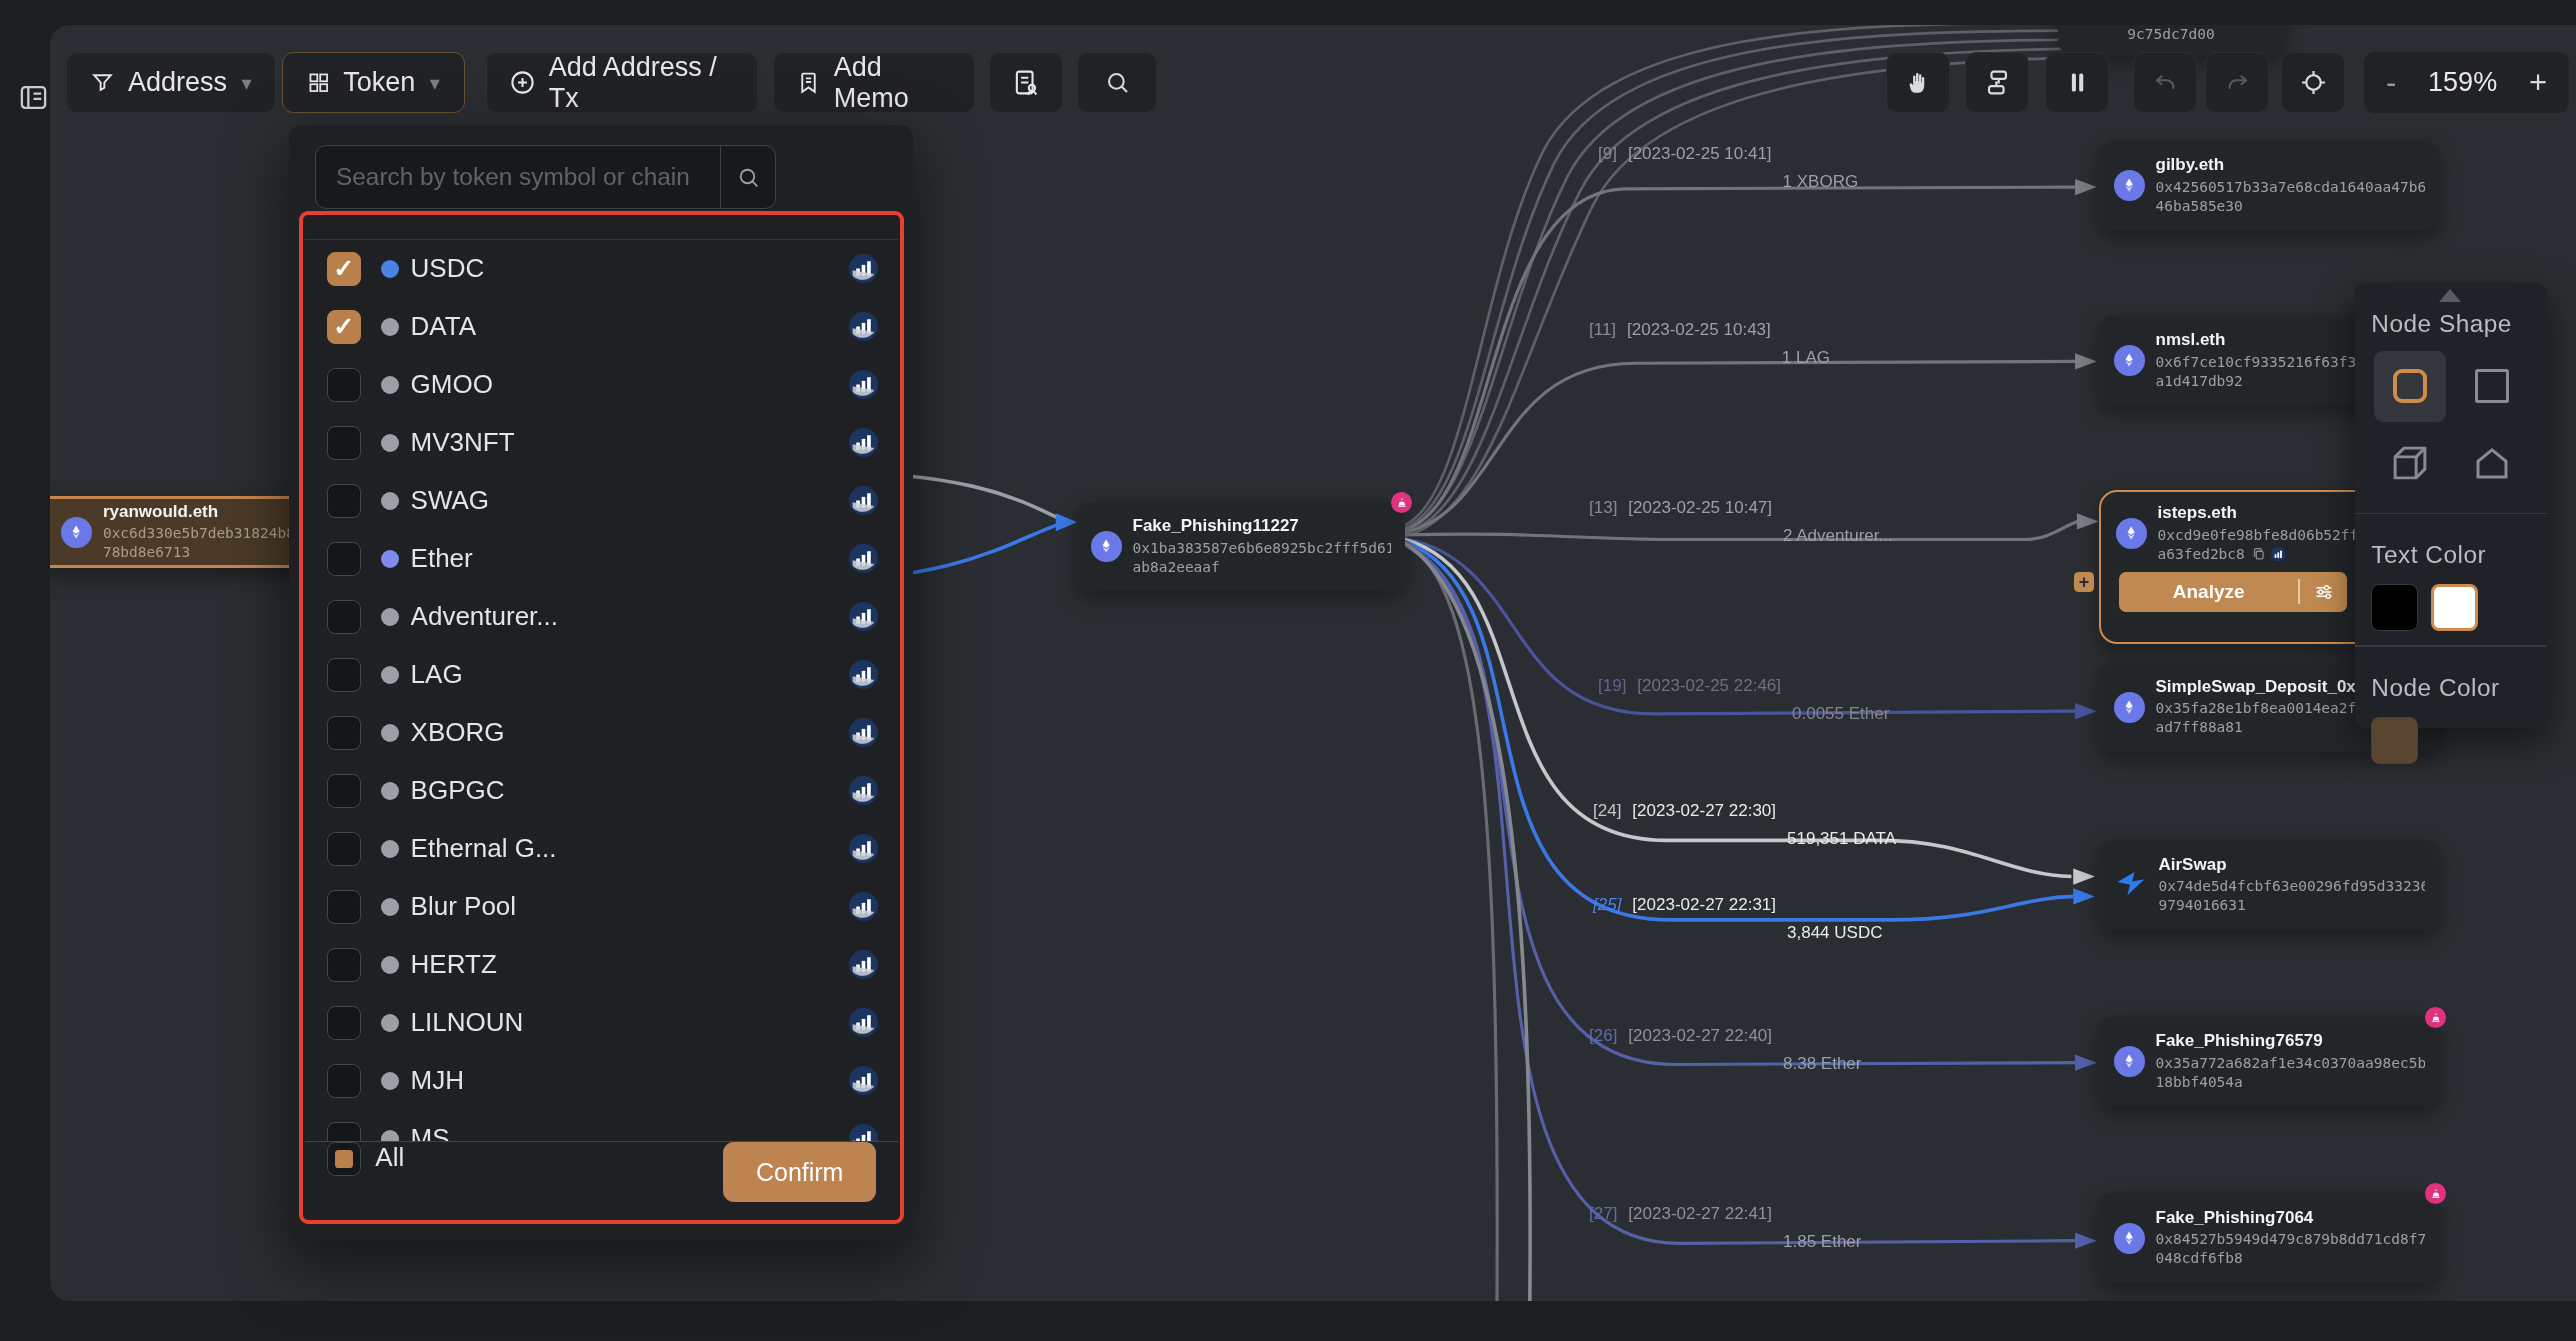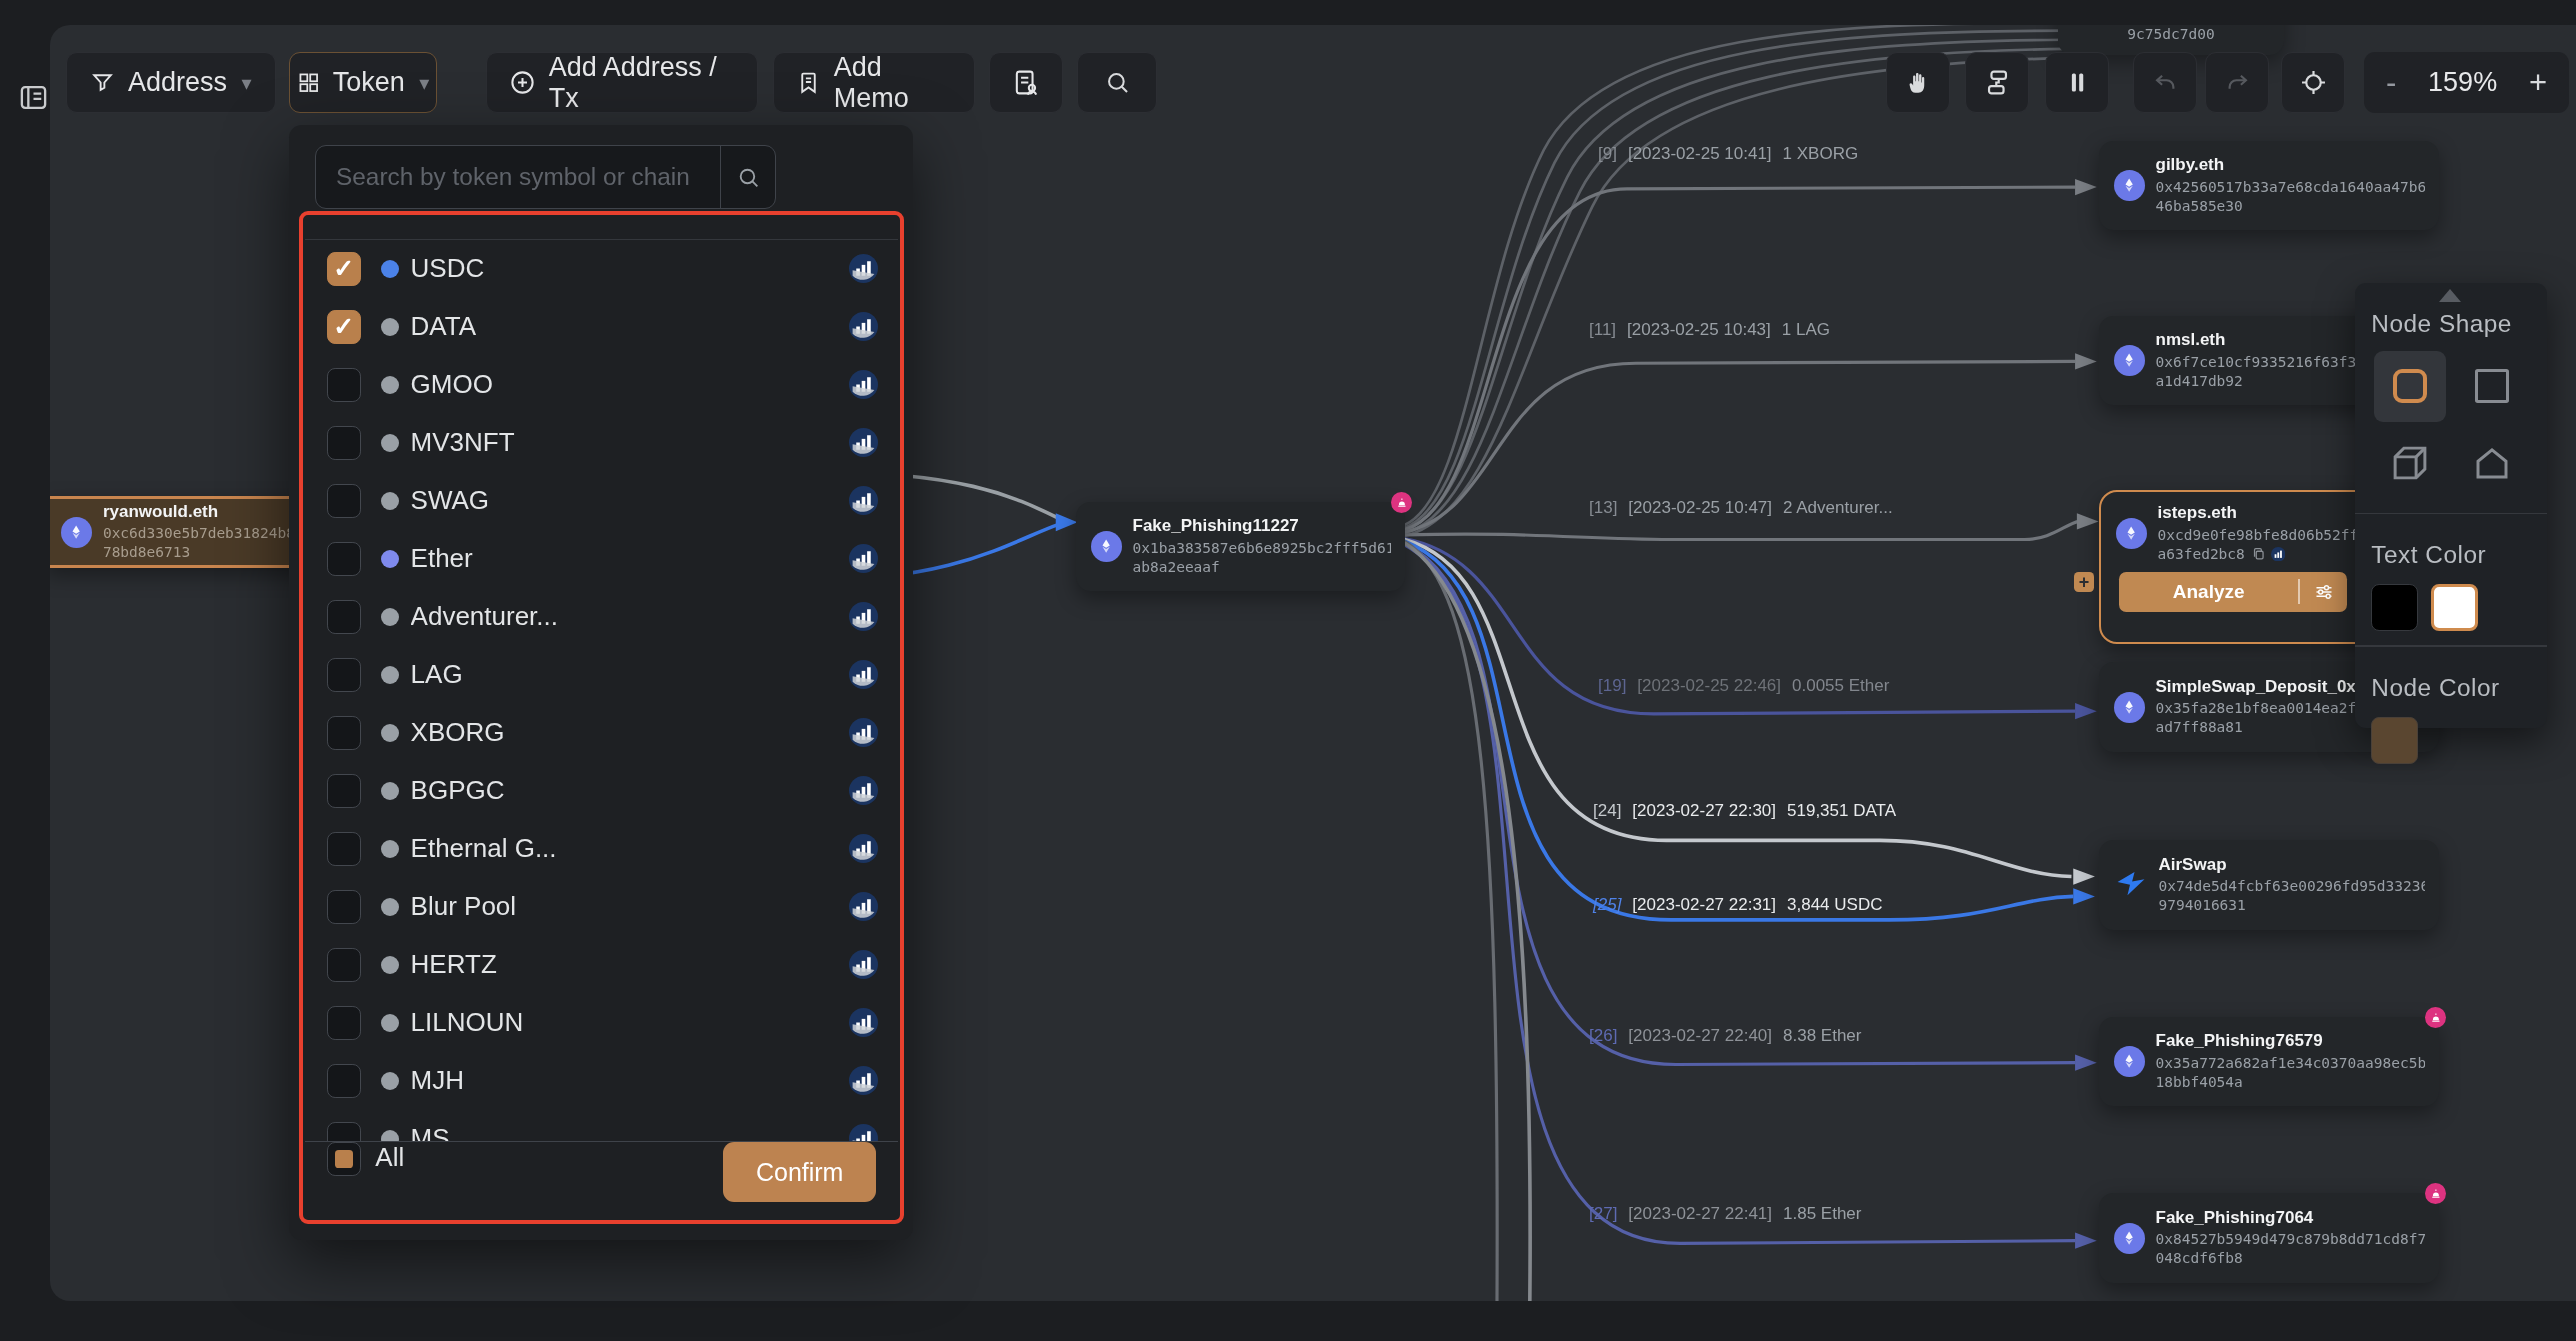--- a/index.html
+++ b/index.html
@@ -75,21 +75,21 @@
   .analyze-btn .alabel{flex:1;font-size:19px;font-weight:bold;font-family:"Liberation Sans",sans-serif;color:#fff;}
   .analyze-btn .adiv{width:1.8px;height:25px;background:rgba(255,255,255,.55);}
   .analyze-btn .aseg{width:47px;display:flex;align-items:center;justify-content:center;}
   .plus-btn{position:absolute;left:-27px;top:80px;width:20px;height:20px;background:#c08952;border-radius:4.5px;
     color:#2a2d31;font-size:18px;font-weight:bold;display:flex;align-items:center;justify-content:center;z-index:4;}
   .inline-icos{display:inline-flex;gap:5.4px;vertical-align:-1.8px;margin-left:7.2px;}
   .topcut{justify-content:center;align-items:flex-end;padding-bottom:11px;}
   .topcut .addr{color:#9aa0a7;}
   
   .edge-label{position:absolute;z-index:2;display:flex;gap:11px;font-size:17px;white-space:nowrap;}
-  .edge-label .num{color:#878c93;} .edge-label .ts{color:#9aa0a6;} .edge-label .amt{color:#9aa0a6;}
+  .edge-label .num{color:#878c93;} .edge-label .ts{color:#9aa0a6;} .edge-label .amt{color:#9aa0a6;margin-top:28px;}
   .lbl-dim .num{color:#5d6590;} .lbl-dim .ts{color:#6e7278;} .lbl-dim .amt{color:#82868d;}
   .lbl-white .num{color:#c6cace;} .lbl-white .ts{color:#e9ebed;} .lbl-white .amt{color:#e9ebed;}
   .lbl-blue .num{color:#4f82e8;font-style:italic;} .lbl-blue .ts{color:#e9ebed;} .lbl-blue .amt{color:#e9ebed;}
   .lbl-purple .num{color:#5e6ab2;} .lbl-purple .ts{color:#8e9298;} .lbl-purple .amt{color:#9aa0a6;}
   
   .style-panel{position:absolute;left:2305px;top:258px;width:192px;height:445px;background:#1f2226;
     border-radius:11px;z-index:6;box-shadow:0 12.7px 36px rgba(0,0,0,.5);padding:0 16.3px;box-sizing:border-box;}
   .caret-up{position:absolute;top:6.3px;left:50%;margin-left:-11.8px;width:0;height:0;
     border-left:11.8px solid transparent;border-right:11.8px solid transparent;border-bottom:13.6px solid #585c62;}
   .sp-title{color:#b9bdc2;font-size:24.4px;margin-top:27px;letter-spacing:0.5px;}
@@ -417,21 +417,21 @@
   </div>
 
   <div class="toolbar-btn" style="left:66px;width:210px">
     <svg width="25" height="25" viewBox="0 0 24 24" fill="none" stroke="#e6e7e9" stroke-width="1.8">
         <path d="M4 5h16l-6.2 7v5l-3.6 2v-7z"></path>
       </svg>
     <span>Address</span>
     <span class="chev">▾</span>
   </div>
 
-  <div class="toolbar-btn tok-active" style="left:289px;width:148px">
+  <div class="toolbar-btn tok-active" style="left:282px;width:183px">
     <svg width="23.5" height="23.5" viewBox="0 0 24 24" fill="none" stroke="#e6e7e9" stroke-width="1.8">
         <rect x="3.5" y="3.5" width="7" height="7"></rect>
         <rect x="13.5" y="3.5" width="7" height="7"></rect>
         <rect x="3.5" y="13.5" width="7" height="7"></rect>
         <rect x="13.5" y="13.5" width="7" height="7"></rect>
       </svg>
     <span>Token</span>
     <span class="chev">▾</span>
   </div>
 

